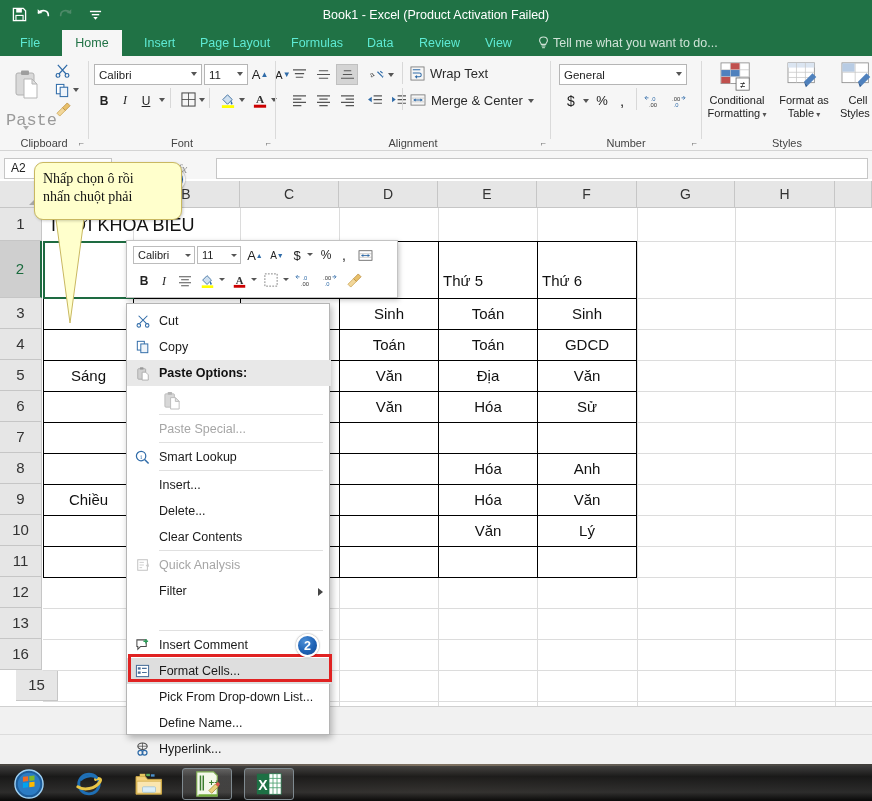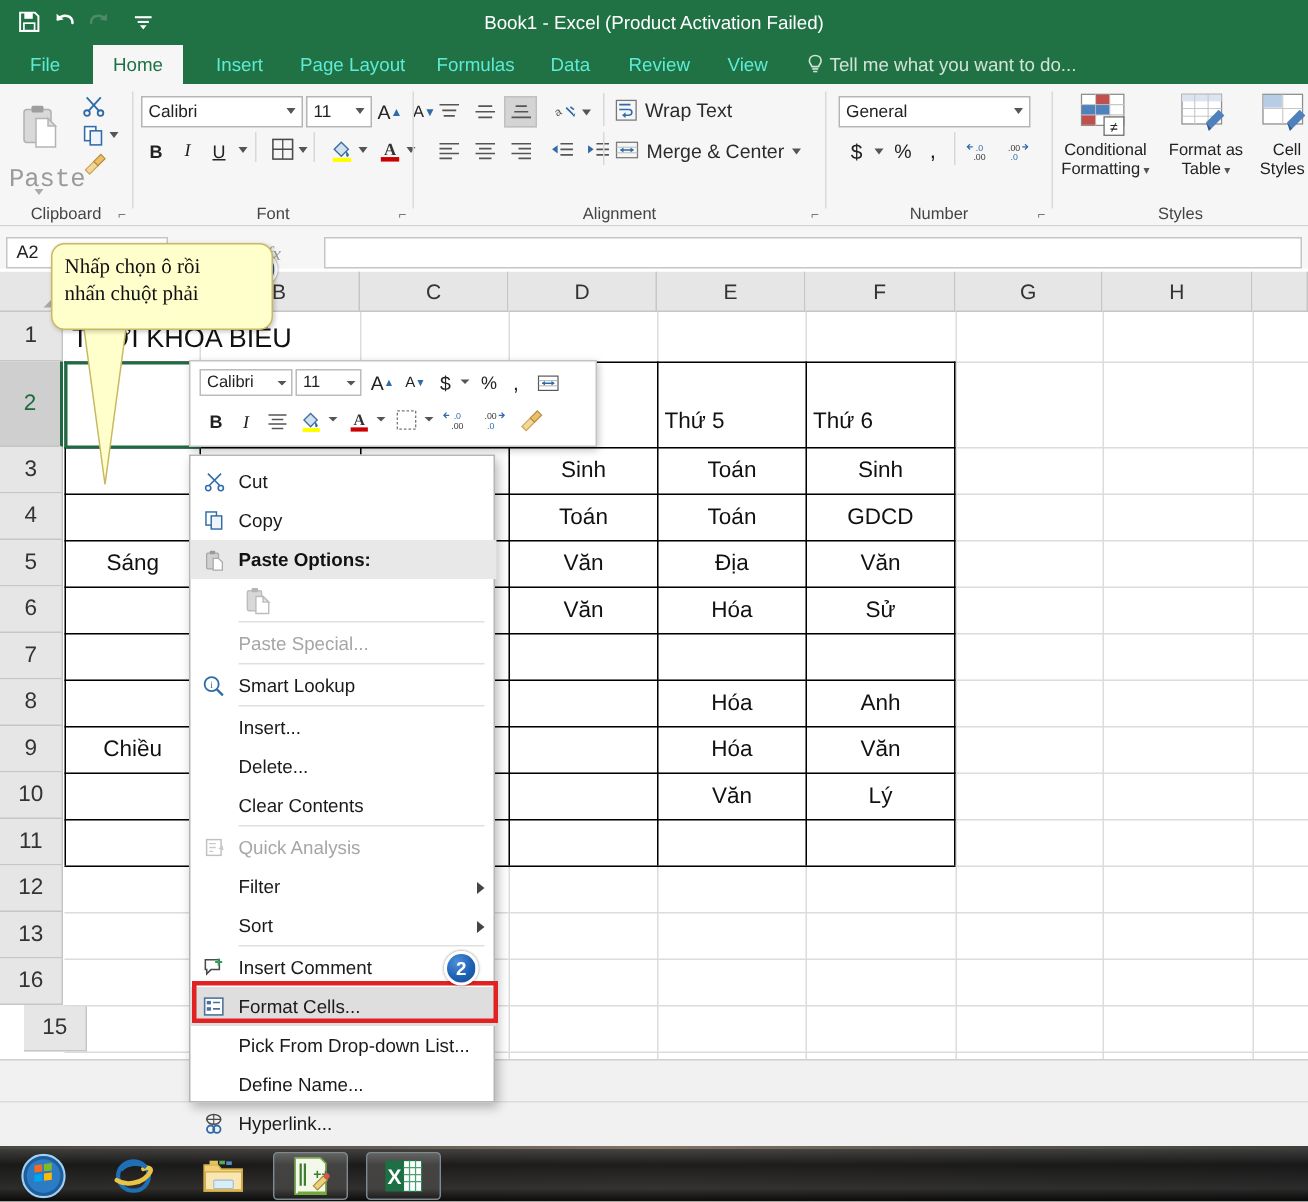--- a/index.html
+++ b/index.html
@@ -809,24 +809,20 @@
             <path d="M11 9 L14 6 L15 10 Z" fill="#c8c8c8"></path>
           </svg>
       </span>
       <span class="mlabel">Quick Analysis</span>
     </div>
 
     <div class="mi" style="top:274px;">
       <span class="mlabel">Filter</span>
       <span class="marrow"></span>
     </div>
-    <div class="mi" style="top:300px;">
-      <span class="mlabel">Sort</span>
-      <span class="marrow"></span>
-    </div>
 
     <div class="msep" style="top:326px;"></div>
     <div class="mi" style="top:328px;">
       <span class="micon">
         <svg width="15" height="14" viewBox="0 0 16 15">
             <path d="M2 2 h10 v7 h-6 l-3 3 v-3 h-1 z" fill="#fff" stroke="#4a4a4a" stroke-width="1.1"></path>
             <path d="M11.5 1 v5 M9 3.5 h5" stroke="#2ca05a" stroke-width="1.4"></path>
           </svg>
       </span>
       <span class="mlabel">Insert Comment</span>

